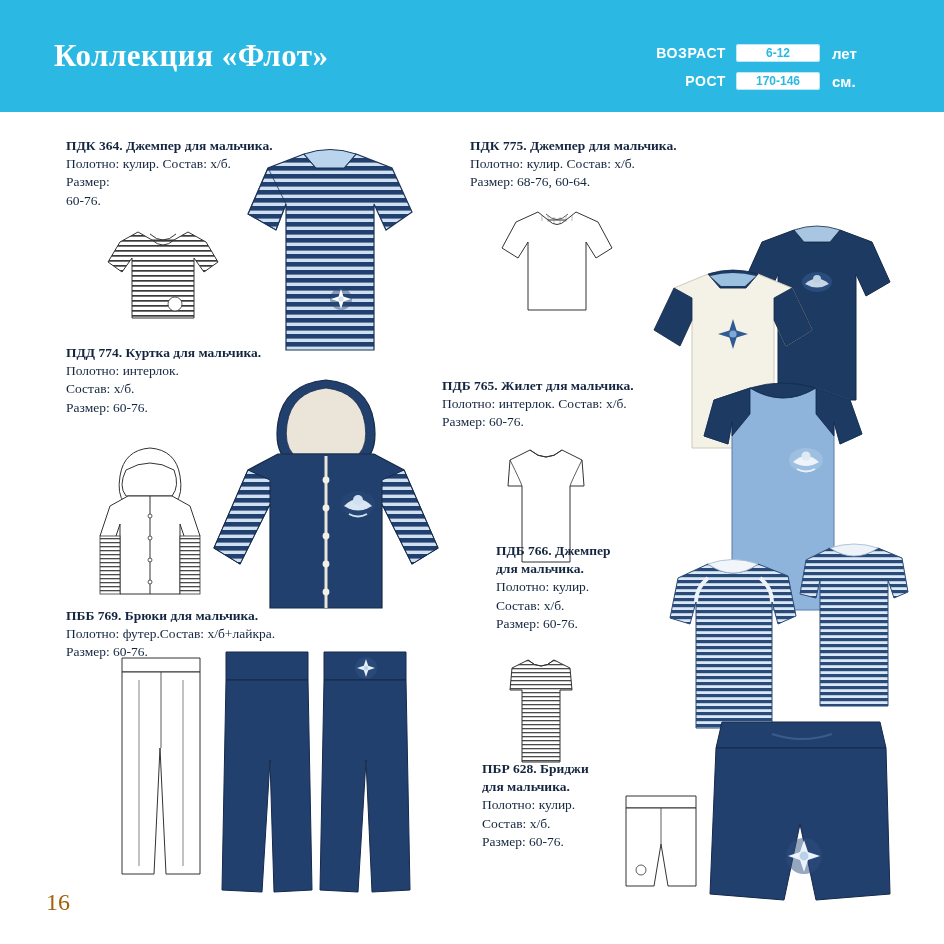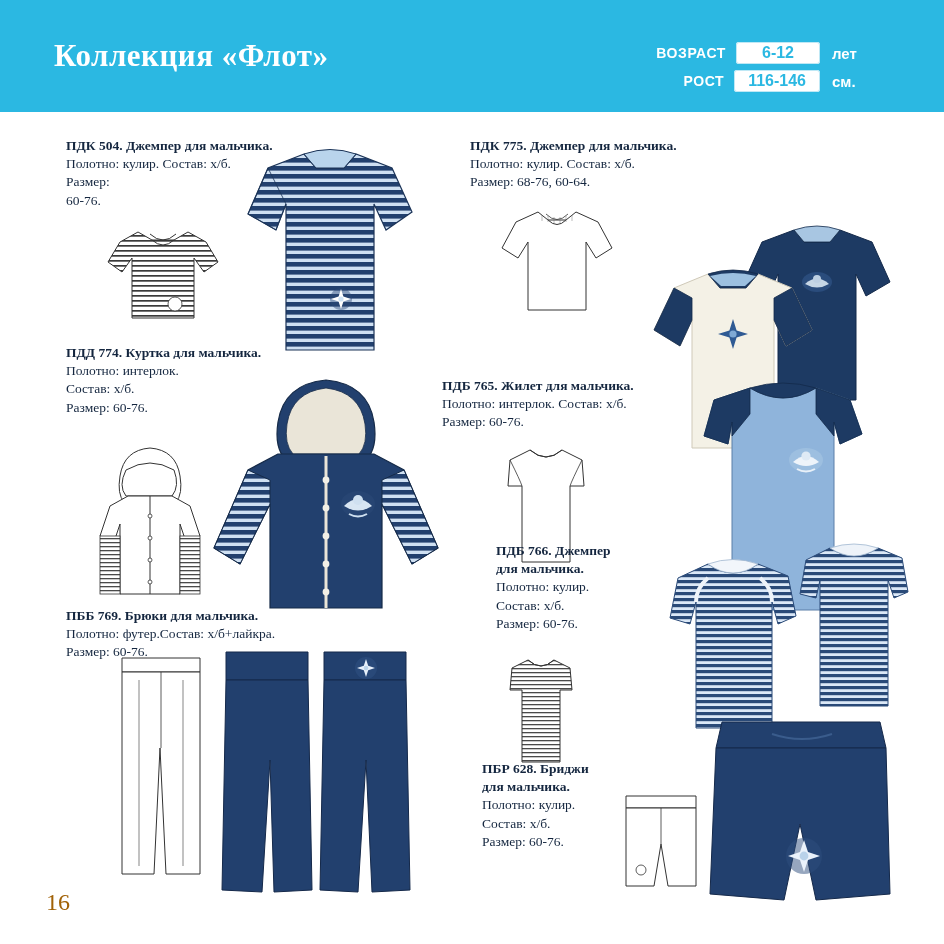--- a/index.html
+++ b/index.html
@@ -50,21 +50,21 @@
     color: #ffffff;
     font-weight: bold;
     font-size: 14px;
     letter-spacing: 0.6px;
     margin-right: 10px;
   }
   .spec-value {
     background: #ffffff;
     color: #2bb8e2;
     font-weight: bold;
-    font-size: 16px;
+    font-size: 12px;
     border-radius: 3px;
     padding: 2px 14px;
     min-width: 56px;
     text-align: center;
     box-shadow: inset 0 0 0 1px #bfe8f5;
   }
   .spec-unit {
     color: #ffffff;
     font-weight: bold;
     font-size: 15px;
@@ -123,21 +123,21 @@
   <div class="header-title">Коллекция «Флот»</div>
 
   <div class="spec-block">
     <div class="spec-row">
       <span class="spec-label">ВОЗРАСТ</span>
       <span class="spec-value">6-12</span>
       <span class="spec-unit">лет</span>
     </div>
     <div class="spec-row">
       <span class="spec-label">РОСТ</span>
-      <span class="spec-value">116-146</span>
+      <span class="spec-value">170-146</span>
       <span class="spec-unit">см.</span>
     </div>
   </div>
 </div>
 
 <div class="page">
 
   <svg width="0" height="0" style="position:absolute">
     <defs>
       <pattern id="navyStripe" width="8" height="8" patternUnits="userSpaceOnUse">
@@ -153,21 +153,21 @@
         <rect width="5" height="1.7" fill="#3a3a3a"></rect>
       </pattern>
       <pattern id="lineStripeThin" width="4" height="4" patternUnits="userSpaceOnUse">
         <rect width="4" height="4" fill="#ffffff"></rect>
         <rect width="4" height="1.3" fill="#4a4a4a"></rect>
       </pattern>
     </defs>
   </svg>
 
   <div class="entry" style="left:66px; top:25px; width:300px;">
-    <div class="title">ПДК 504. Джемпер для мальчика.</div>
+    <div class="title">ПДК 364. Джемпер для мальчика.</div>
     <div class="line">Полотно: кулир. Состав: х/б.</div>
     <div class="line">Размер:</div>
     <div class="line">60-76.</div>
   </div>
 
   <div class="art" style="left:98px; top:108px;">
     <svg width="130" height="110" viewBox="0 0 130 110">
       <path d="M40 12 L22 22 L10 42 L24 52 L34 38 L34 98 L96 98 L96 38 L106 52 L120 42 L108 22 L90 12 L76 20 L54 20 Z" fill="url(#lineStripe)" stroke="#333" stroke-width="1"></path>
       <path d="M54 20 q11 10 22 0" fill="none" stroke="#333" stroke-width="1"></path>
       <path d="M52 14 q13 12 26 0" fill="none" stroke="#333" stroke-width="1"></path>

